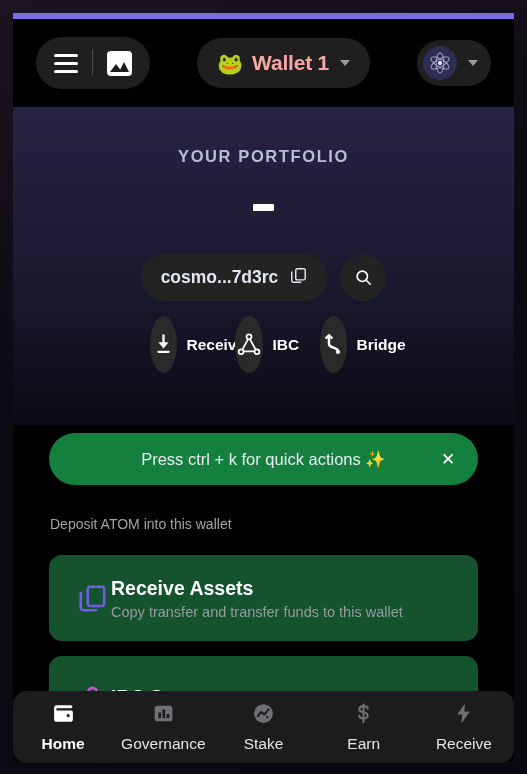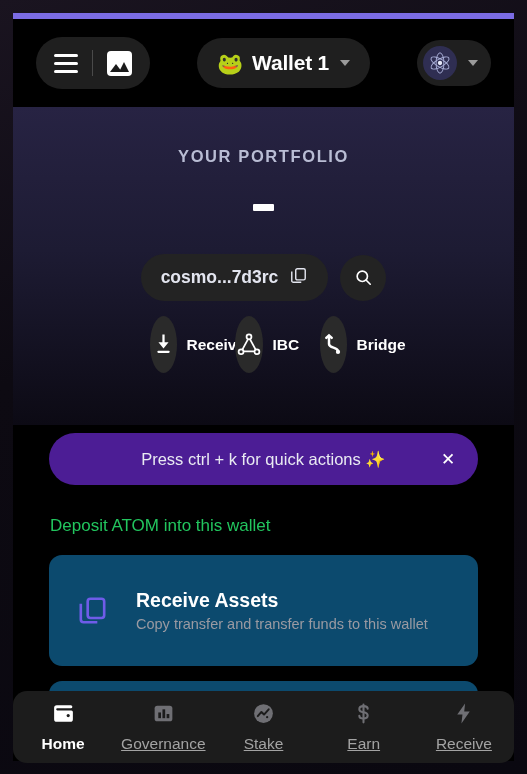--- a/index.html
+++ b/index.html
@@ -81,21 +81,21 @@
     display:flex; align-items:center;
     height:50px;
     background:#1f1f1f;
     border-radius:25px;
     padding:0 20px;
     gap:9px;
     margin:0 auto;
   }
   .wallet-emoji { font-size:21px; line-height:1; }
   .wallet-name {
-    color:#ffffff; font-size:21px; font-weight:bold;
+    color:#fca5a5; font-size:21px; font-weight:bold;
     letter-spacing:-0.2px;
   }
   .caret {
     width:0; height:0;
     border-left:5px solid transparent;
     border-right:5px solid transparent;
     border-top:6px solid #9b9b9b;
     margin-left:2px;
   }
 
@@ -177,53 +177,53 @@
     display:flex; align-items:center; justify-content:center;
   }
   .action-label {
     color:#ffffff; font-size:15.5px; font-weight:bold;
   }
 
   
   .banner {
     position:absolute; left:36px; top:420px;
     width:429px; height:52px;
-    background:#4c1d95;
+    background:#15803d;
     border-radius:26px;
     display:flex; align-items:center; justify-content:center;
     padding:0 18px;
   }
   .banner-text {
     color:#e9eaf2; font-size:16.5px;
     flex:1; text-align:center;
     padding-left:24px;
   }
   .banner-close {
     color:#ffffff; font-size:17px;
     width:24px; text-align:center;
     line-height:1;
   }
 
   
   .deposit-label {
     position:absolute; left:37px; top:503px;
-    color:#22c55e; font-size:17px;
+    color:#a3a3a3; font-size:14px;
   }
 
   .cards {
     position:absolute; left:36px; top:542px;
     width:429px;
     display:flex; flex-direction:column; gap:15px;
   }
   .card {
-    background:#0c4a6e;
+    background:#14532d;
     border-radius:13px;
-    height:111px;
-    display:flex; align-items:center;
-    padding:0 24px; gap:25px;
+    height:86px;
+    display:flex; align-items:center;
+    padding:0 24px; 
   }
   .card-icon { width:38px; display:flex; justify-content:center; }
   .card-title {
     color:#ffffff; font-size:19.5px; font-weight:bold;
     margin-bottom:4px;
   }
   .card-sub { color:#9a9aa2; font-size:14.5px; }
 
   
   .bottom-nav {
@@ -233,21 +233,21 @@
     border-radius:14px;
     display:flex; align-items:center;
     z-index:10;
   }
   .nav-item {
     flex:1;
     display:flex; flex-direction:column; align-items:center; gap:5px;
   }
   .nav-label { font-size:15.5px; }
   .nav-item.active .nav-label { color:#ffffff; font-weight:bold; }
-  .nav-item:not(.active) .nav-label { color:#a3a3a3;text-decoration:underline; }
+  .nav-item:not(.active) .nav-label { color:#e5e5e5; }
 </style>
 </head>
 <body>
 
 <div id="app">
   <div class="frame">
 
     <div class="accent-bar"></div>
 
     <div class="header">

